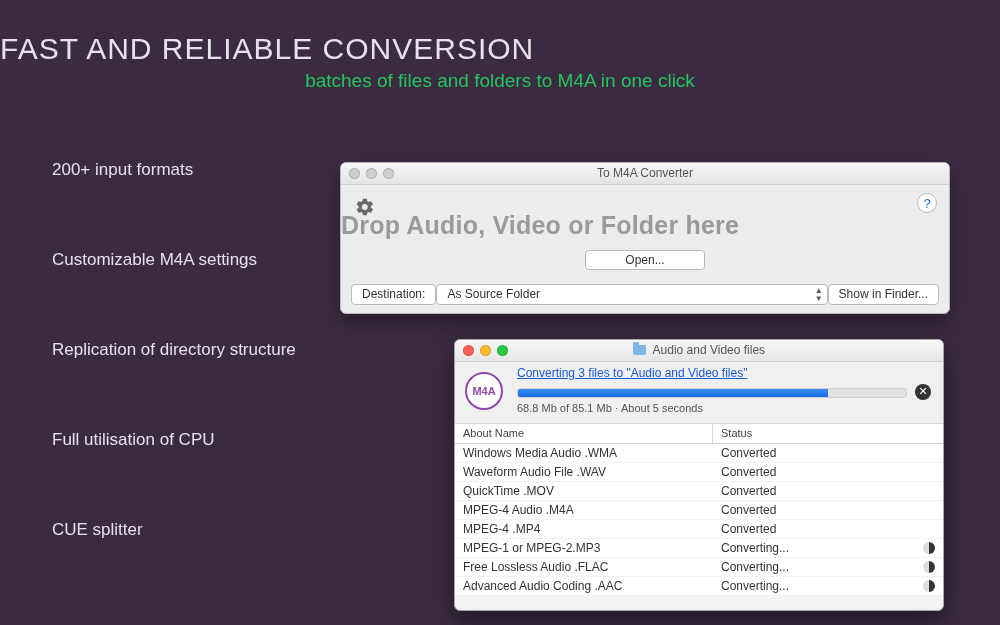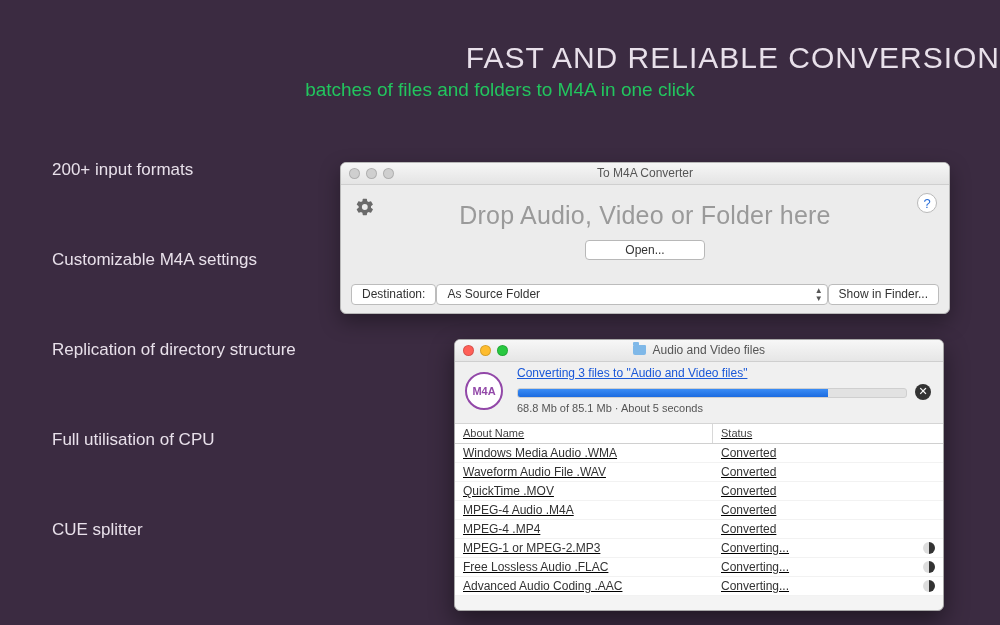--- a/index.html
+++ b/index.html
@@ -8,23 +8,23 @@
     height: 625px;
     background: #3b2b41;
     font-family: -apple-system, "Helvetica Neue", Helvetica, Arial, sans-serif;
     overflow: hidden;
     position: relative;
   }
   .hero-title {
     color: #e8e0ea;
     font-size: 30px;
     font-weight: 300;
-    text-align: right;
+    text-align: left;
     letter-spacing: 1px;
-    padding-top: 41px;
+    padding-top: 32px;
   }
   .hero-subtitle {
     color: #22c55e;
     font-size: 19px;
     font-weight: 400;
     text-align: center;
     margin-top: 4px;
   }
   .features {
     position: absolute;
@@ -72,25 +72,25 @@
   }
   .gear svg { width:20px; height:20px; }
   .help {
     position:absolute; right:12px; top:30px;
     width:20px; height:20px; border-radius:50%;
     border:1px solid #b9b9b9; background:#fff;
     color:#2a6ed8; font-size:13px; line-height:19px; text-align:center;
     font-weight:500;
   }
   .drop-label {
-    text-align:center;
+    text-align:left;
     color:#9a9a9a;
     font-size:25px;
-    font-weight:400;
-    margin-top:16px;
+    font-weight:700;
+    margin-top:26px;
     letter-spacing:.2px;
   }
   .open-btn {
     display:block; margin:10px auto 0;
     width:120px; height:20px;
     background:#fff; border:1px solid #b8b8b8; border-radius:4px;
     font-size:12px; color:#333;
   }
   .bottom-row {
     position:absolute; left:10px; right:10px; bottom:8px;
@@ -114,21 +114,20 @@
   
   .win2 {
     position:absolute;
     left:454px; top:339px;
     width:490px; height:272px;
     border:1px solid #a8a8a8;
     border-radius:6px;
     background:#f4f4f4;
     box-shadow: 0 10px 24px rgba(0,0,0,.45);
     overflow:hidden;
-    text-decoration:underline;
   }
   .win2-titlebar {
     height:22px;
     background: linear-gradient(#f7f7f7,#e6e6e6);
     border-bottom:1px solid #cfcfcf;
     position:relative;
   }
   .folder-icon {
     display:inline-block; width:13px; height:10px;
     background:#7fb8e8; border-radius:1px 1px 2px 2px;

